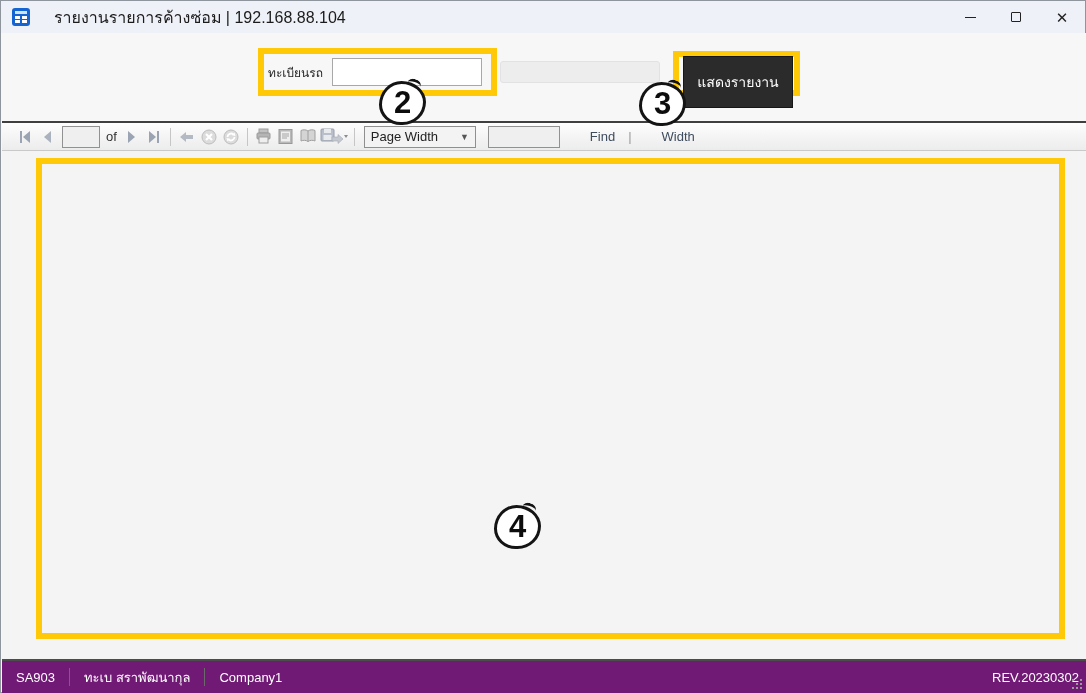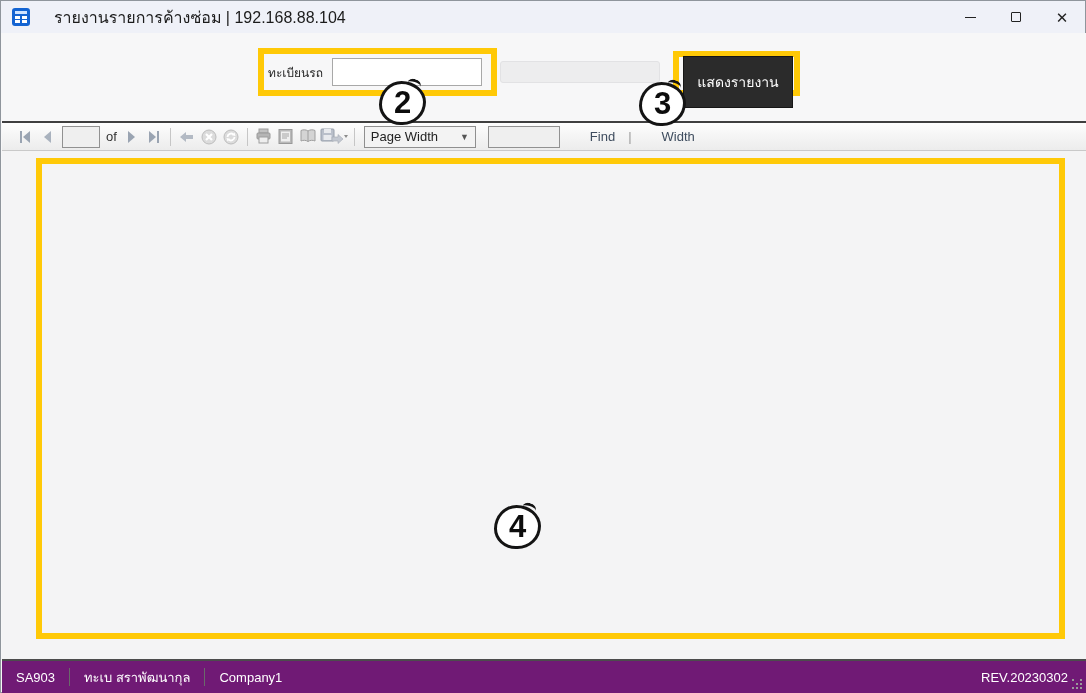--- a/index.html
+++ b/index.html
@@ -60,21 +60,21 @@
   .fn-sep { color:#9a9a9a; margin-left:13px; }
 
   
   .report-area { position:absolute; left:1px; top:150px; width:1084px; height:510px; background:#f4f4f5; border-bottom:2px solid #4c4c4c; }
   .hl-report-box { position:absolute; left:34px; top:7px; width:1029px; height:481px; border:6px solid #ffc907; }
 
   
   .statusbar { position:absolute; left:1px; top:660px; width:1084px; height:32px; background:#701a75; display:flex; align-items:center; color:#fff; font-size:13px; }
   .sb-item { padding:0 14px; white-space:nowrap; }
   .sb-sep { width:1px; height:18px; background:#6a6a6a; flex:0 0 auto; }
-  .sb-right { margin-left:auto; padding-right:18px; }
+  .sb-right { margin-left:auto; padding-right:7px; }
   .grip { position:absolute; right:2px; bottom:2px; width:12px; height:12px; }
   .grip::before { content:""; position:absolute; width:2px; height:2px; background:#9a9a9a;
     box-shadow:0 0 #9a9a9a, 8px 8px #9a9a9a, 8px 4px #9a9a9a, 8px 0 #9a9a9a, 4px 8px #9a9a9a, 4px 4px #9a9a9a, 0 8px #9a9a9a; }
 </style>
 </head>
 <body>
 
 <div class="window">
 
   <div class="titlebar">

